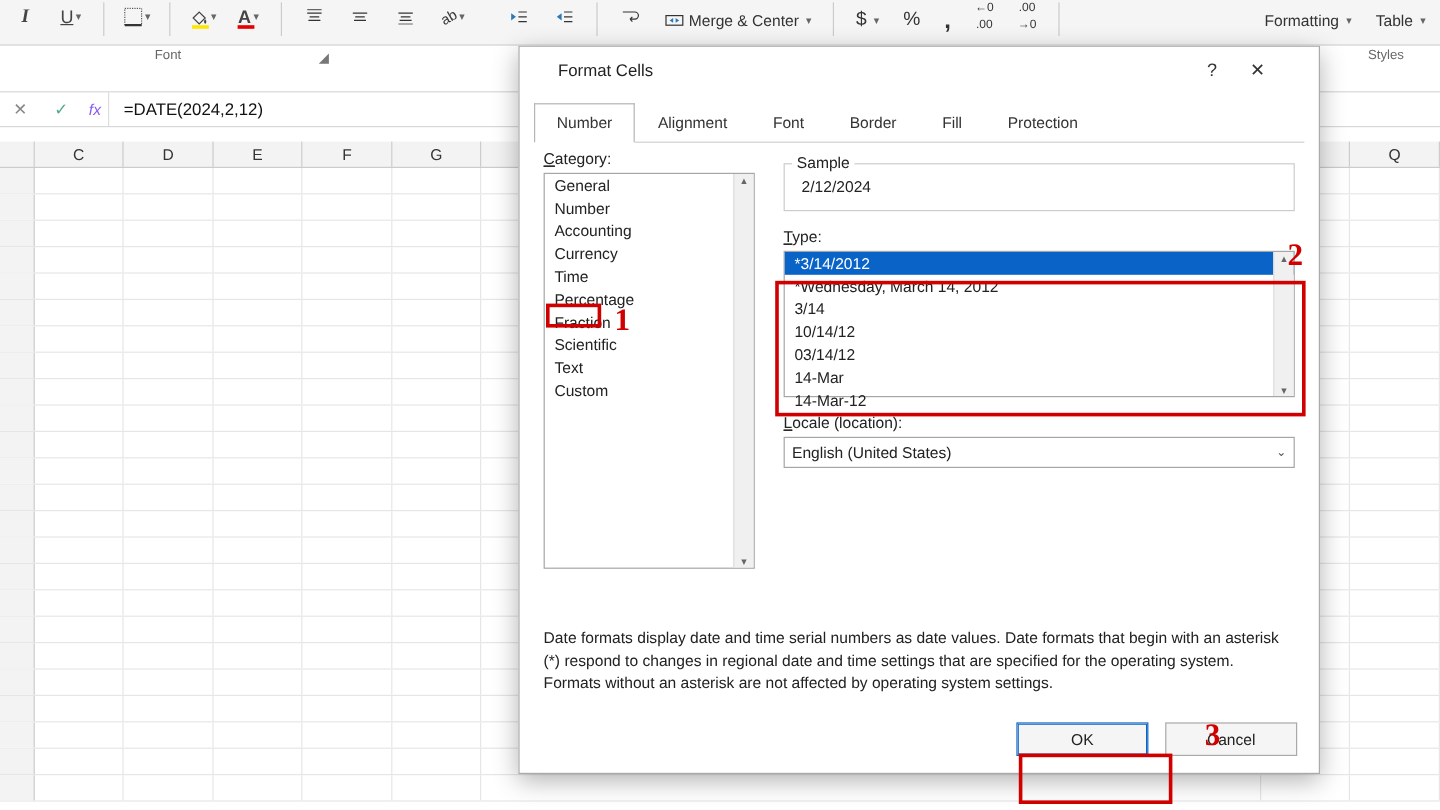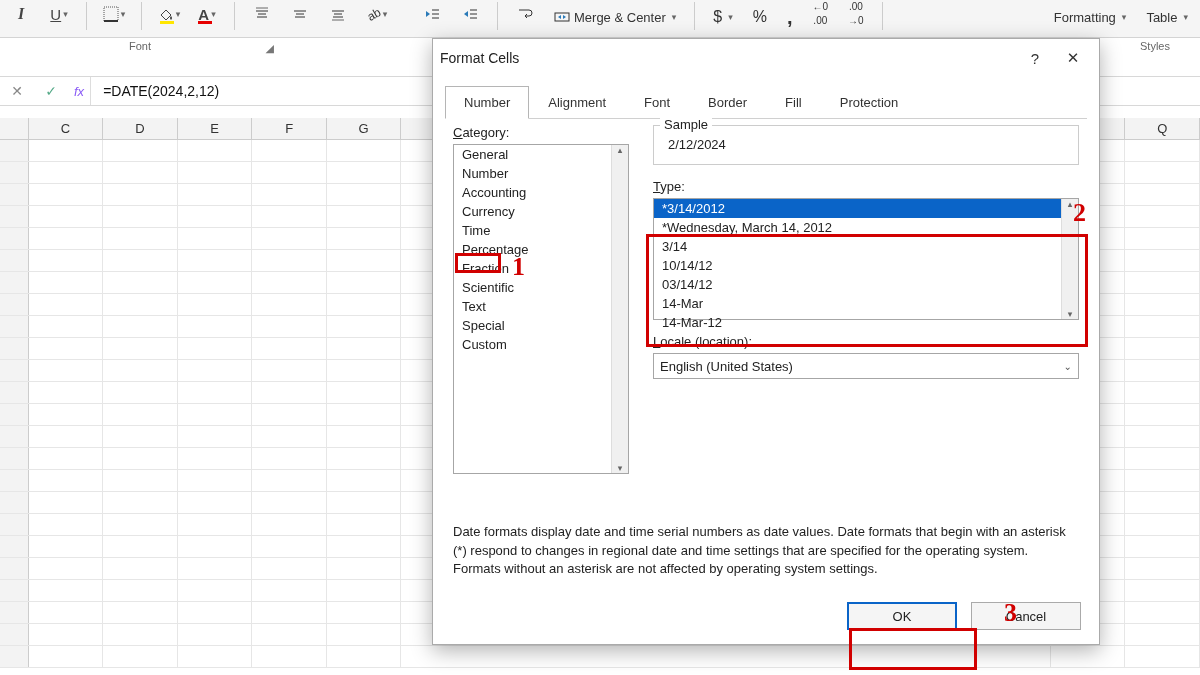--- a/index.html
+++ b/index.html
@@ -28,34 +28,34 @@
   .colh.first { width:30px; }
 
   
   .grid { position:absolute; top:140px; left:0; right:0; bottom:0; }
   .gr-row { height:22px; border-bottom:1px solid #e6e6e6; display:flex; }
   .gr-cell { width:78px; border-right:1px solid #e6e6e6; }
   .gr-cell.first { width:30px; background:#f3f3f3; border-right:1px solid #ccc; }
 
   
   .dialog { position:absolute; top:38px; left:432px; width:668px; height:607px; background:#fff; border:1px solid #aaa; box-shadow:0 6px 20px rgba(0,0,0,0.3); }
-  .dlg-title { height:38px; display:flex; align-items:center; padding:0 7px; font-size:14px; color:#222; }
+  .dlg-title { height:38px; display:flex; align-items:center; padding:0 32px; font-size:14px; color:#222; }
   .dlg-title .spacer { flex:1; }
   .dlg-close { width:38px; text-align:center; font-size:15px; color:#333; }
   .dlg-tabs { display:flex; border-bottom:1px solid #d0d0d0; margin: 8px 12px 0 12px;}
   .dlg-tab { padding:8px 18px; font-size:13px; color:#333; border:1px solid transparent; border-bottom:none; position:relative; top:1px; }
   .dlg-tab.active { border-color:#b5b5b5; background:#fff; border-bottom:1px solid #fff; }
   .dlg-body { position:absolute; top:86px; left:20px; right:20px; bottom:66px;}
   .cat-label, .type-label, .locale-label { font-size:13px; text-decoration:underline; text-decoration-color:transparent; }
   .cat-label::first-letter, .type-label::first-letter, .locale-label::first-letter { text-decoration:underline; }
   .cat-list { width:176px; height:330px; border:1px solid #a6a6a6; margin-top:4px; overflow:hidden; position:relative;}
   .cat-item { padding:2px 8px; font-size:13px; cursor:default;}
   .cat-item.selected { background:#0a64c8; color:#fff; }
   .sb { position:absolute; right:0; top:0; bottom:0; width:17px; background:#f0f0f0; border-left:1px solid #ddd; display:flex; flex-direction:column; justify-content:space-between; align-items:center; font-size:9px; color:#666;}
-  .sample-box { position:absolute; left:200px; top:0; right:0; }
+  .sample-box { position:absolute; left:200px; top:11px; right:0; }
   .sample-frame { border:1px solid #ccc; border-radius:0; padding:6px 10px 12px 10px; position:relative;}
   .sample-legend { position:relative; top:-15px; left:-4px; background:#fff; padding:0 4px; font-size:13px; color:#222; display:inline-block;}
   .sample-val { margin-top:-10px; padding-left:4px; font-size:13px;}
   .type-list { border:1px solid #a6a6a6; height:122px; margin-top:4px; position:relative;}
   .type-item { padding:2px 8px; font-size:13px; cursor:default;}
   .type-item.selected { background:#0a64c8; color:#fff;}
   .locale-select { width:100%; height:26px; border:1px solid #a6a6a6; margin-top:4px; padding:2px 6px; display:flex; align-items:center; justify-content:space-between; font-size:13px;}
   .help-text { position:absolute; left:0; right:0; bottom:0; font-size:13px; color:#222; line-height:1.4;}
   .dlg-footer { position:absolute; bottom:14px; right:18px; display:flex; gap:14px;margin-top:44px;}
   .dlg-btn { width:110px; height:28px; background:#f5f5f5; border:1px solid #aaa; font-size:13px; display:flex; align-items:center; justify-content:center;}
@@ -512,21 +512,20 @@
       <div class="cat-list">
         <div class="cat-item">General</div>
         <div class="cat-item">Number</div>
         <div class="cat-item">Accounting</div>
         <div class="cat-item">Currency</div>
         <div class="cat-item">Time</div>
         <div class="cat-item">Percentage</div>
         <div class="cat-item">Fraction</div>
         <div class="cat-item">Scientific</div>
         <div class="cat-item">Text</div>
-        <div class="cat-item">Special</div>
         <div class="cat-item">Custom</div>
         <div class="sb">
             <span>▴</span>
             <span>▾</span>
           </div>
       </div>
     </div>
 
     <div class="sample-box">
       <fieldset class="sample-frame" style="border:1px solid #ccc;">

